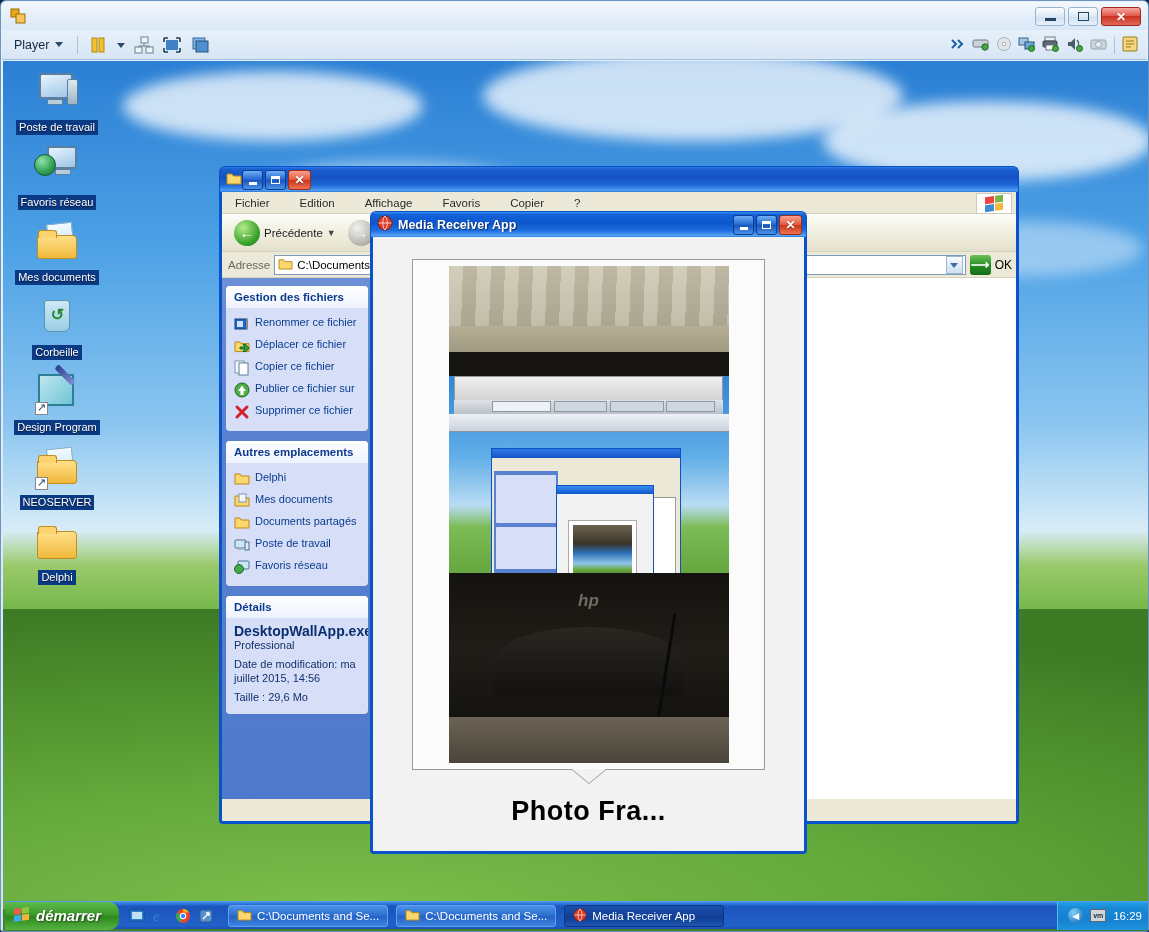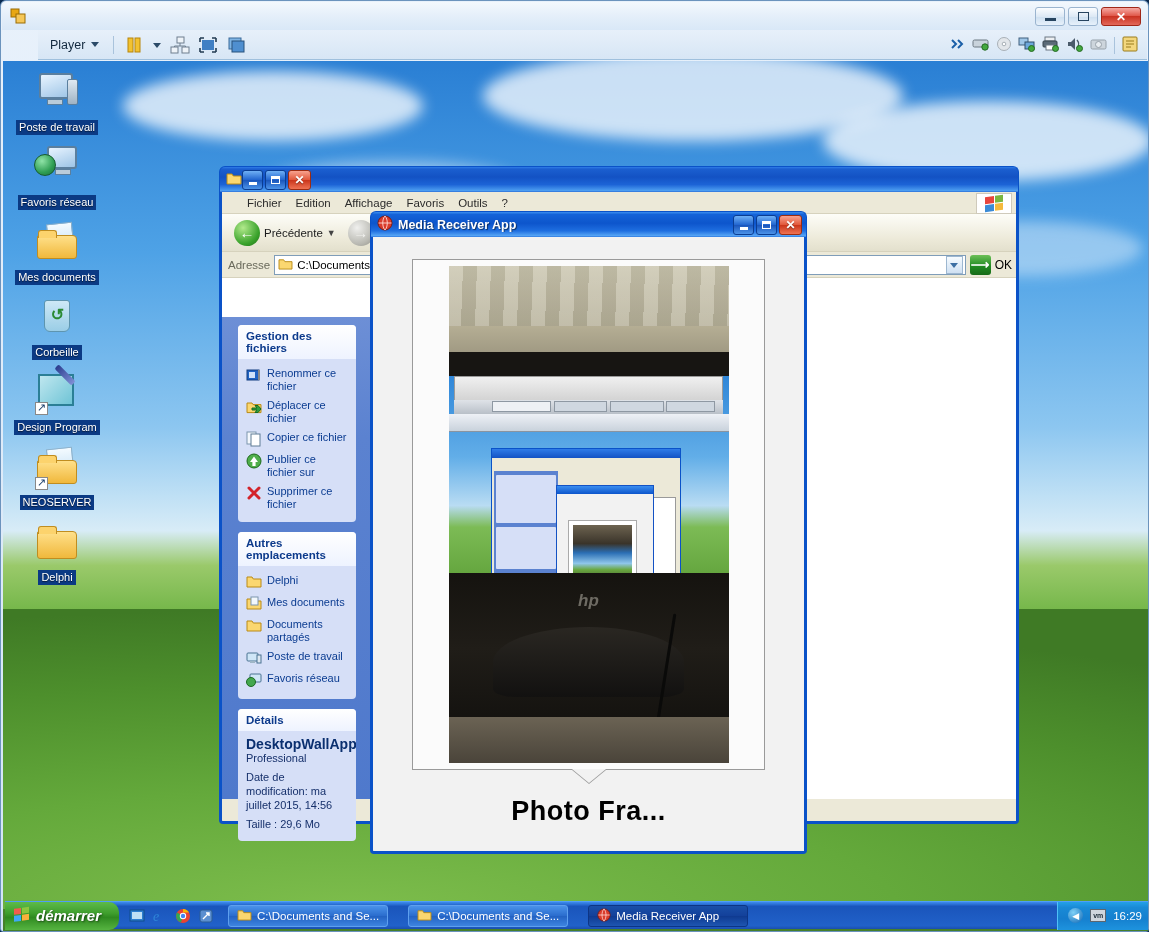--- a/index.html
+++ b/index.html
@@ -41,21 +41,21 @@
   }
   .vm-btn .glyph { font-size:11px; color:#23425e; line-height:1;}
   .vm-btn.close .glyph { color:#fff; font-weight:bold; font-size:12px;}
   .mini-min { width:11px;height:3px;background:#27445f;margin-top:6px;}
   .mini-max { width:11px;height:9px;border:1.5px solid #27445f;}
 
   .vm-toolbar {
     position:absolute; left:1px; top:29px; right:1px; height:30px;
     background: linear-gradient(180deg,#e7f0fa 0%, #d7e6f5 100%);
     border-bottom:1px solid #9fc0dd;
-    display:flex;align-items:center;margin-left:36px;
+    display:flex;align-items:center;
   }
   .tb-player { display:flex;align-items:center;gap:6px;padding:0 8px 0 12px; cursor:default;}
   .tb-player span { font-size:12.5px;color:#13293f;}
   .caret { width:0;height:0;border-left:4px solid transparent;border-right:4px solid transparent;border-top:5px solid #2b4a68;}
   .tb-sep { width:1px;height:18px;background:#a9c3dc;margin:0 6px;}
   .tb-ico { width:22px;height:22px;margin:0 3px;position:relative;display:inline-block;}
   .vm-right-tools {
     position:absolute; right:8px; top:0; height:30px; display:flex;align-items:center;gap:6px;
   }
 
@@ -118,22 +118,22 @@
   .xpb { width:21px;height:20px;border-radius:3px;border:1px solid #0b3d92;
          display:flex;align-items:center;justify-content:center;
          background:linear-gradient(180deg,#6fb0f5,#2064cf 50%,#1a55bb 51%,#4c93e8);}
   .xpb.close { width:23px; background:linear-gradient(180deg,#f7a28f,#e2593c 48%,#c9341a 50%,#ef7353); border-color:#9c2c12;}
   .xpb .g { color:#fff; font-size:12px; font-weight:bold; line-height:1; text-shadow:0 1px 1px rgba(0,0,0,.4);}
   .xpb .m { width:8px;height:3px;background:#fff;margin-top:7px;}
   .xpb .x { width:9px;height:8px;border:1.6px solid #fff;border-top-width:3px;}
 
   
   .ex-menubar {
-    height:22px; background:#ece9d8; display:flex; align-items:center; padding-left:18px;
-    border-bottom:1px solid #d6d2bd; position:relative;
+    height:22px; background:#ece9d8; display:flex; align-items:center; padding-left:6px;
+    border-bottom:1px solid #d6d2bd; position:relative;gap:16px;
   }
   .ex-menubar .mi { font-size:11.5px; color:#2b2b2b; padding:2px 7px; }
   .ex-flag { position:absolute; right:4px; top:1px; width:36px;height:21px;
     background:#fff;border:1px solid #cfcabb; display:flex;align-items:center;justify-content:center;}
   .flaggy { width:18px;height:15px; display:grid; grid-template-columns:1fr 1fr; grid-template-rows:1fr 1fr; gap:1px; transform:skewY(-8deg);}
   .flaggy i{display:block;}
   .ex-toolbar {
     height:38px; background:linear-gradient(180deg,#fdfdf8,#ece9d8 70%,#e3e0cd);
     display:flex; align-items:center; padding-left:8px; gap:4px;
     border-bottom:1px solid #d6d2bd;
@@ -153,21 +153,21 @@
   }
   .addr-drop { width:17px;height:18px;background:linear-gradient(180deg,#f6fbff,#cfe0f2);border:1px solid #9db7d0;
     display:flex;align-items:center;justify-content:center;margin-left:auto;}
   .ok-go { display:flex;align-items:center;gap:4px;}
   .go-arrow{width:21px;height:20px;border-radius:3px;background:linear-gradient(180deg,#6dc057,#218b22 55%,#176b18);
     display:flex;align-items:center;justify-content:center;color:#fff;font-size:13px;font-weight:bold;}
 
   .ex-body { display:flex; background:#fff; }
   .ex-sidebar {
     width:150px; background:linear-gradient(180deg,#6d8fd6 0%, #5b82d0 25%, #4f79cc 100%);
-    padding:8px 16px; flex:none;margin-top:39px;
+    padding:8px 4px; flex:none;
   }
   .panel { background:#d6dff7; border-radius:4px; margin-bottom:10px; overflow:hidden; }
   .panel-hd {
     background:linear-gradient(180deg,#ffffff, #eef3ff);
     color:#0c3a8c; font-weight:bold; font-size:11.5px; padding:5px 8px;
   }
   .panel-bd { padding:5px 6px 8px; }
   .prow { display:flex; align-items:flex-start; gap:5px; padding:3px 2px; font-size:11px; color:#0b3c91; line-height:13px;}
   .prow .t { flex:1; }
   .sic { width:16px;height:16px;flex:none;position:relative;}
@@ -239,21 +239,21 @@
     display:flex; align-items:center;
   }
   .start {
     height:28px; padding:0 18px 0 8px; display:flex;align-items:center;gap:5px;
     background:linear-gradient(180deg,#5dbb4a 0%,#3f9f2d 40%,#2f8a20 55%,#56b441 100%);
     border-radius:0 10px 10px 0; color:#fff; font-weight:bold; font-style:italic; font-size:15px;
     text-shadow:1px 1px 2px rgba(0,0,0,.5);
   }
   .qlaunch { display:flex; align-items:center; gap:7px; padding:0 10px; }
   .ql-ico { width:16px;height:16px;position:relative;}
-  .tasks { display:flex; align-items:center; gap:20px; padding-left:4px; flex:1;}
+  .tasks { display:flex; align-items:center; gap:8px; padding-left:4px; flex:1;}
   .task {
     height:22px; min-width:160px; display:flex;align-items:center;gap:5px;
     padding:0 8px; border-radius:3px;
     background:linear-gradient(180deg,#4a92ea,#2a6ccd 50%,#2362c3 51%,#3d84e0);
     border:1px solid #5e9fee; color:#fff; font-size:11.5px; white-space:nowrap;
   }
   .task.active { background:linear-gradient(180deg,#1a4fa8,#13409a 50%,#0f3a90 51%,#1e56b2); border-color:#0d3585;}
   .tray {
     height:28px; padding:0 8px 0 10px; display:flex;align-items:center;gap:7px;
     background:linear-gradient(180deg,#23a0e8 0%,#1a8ad6 20%,#1580cf 60%,#1e93de 100%);
@@ -470,21 +470,21 @@
               </div>
           </div>
         </div>
 
         <div class="xp-outer" style="height:632px">
           <div class="ex-menubar">
             <span class="mi">Fichier</span>
             <span class="mi">Edition</span>
             <span class="mi">Affichage</span>
             <span class="mi">Favoris</span>
-            <span class="mi">Outils</span>
+            <span class="mi">Copier</span>
             <span class="mi">?</span>
             <span class="ex-flag">
               <span class="flaggy">
                 <i style="background:#e8453c"></i>
                   <i style="background:#7ab63f"></i>
                 <i style="background:#3b8bd6"></i>
                   <i style="background:#f4b93c"></i>
               </span>
             </span>
           </div>

